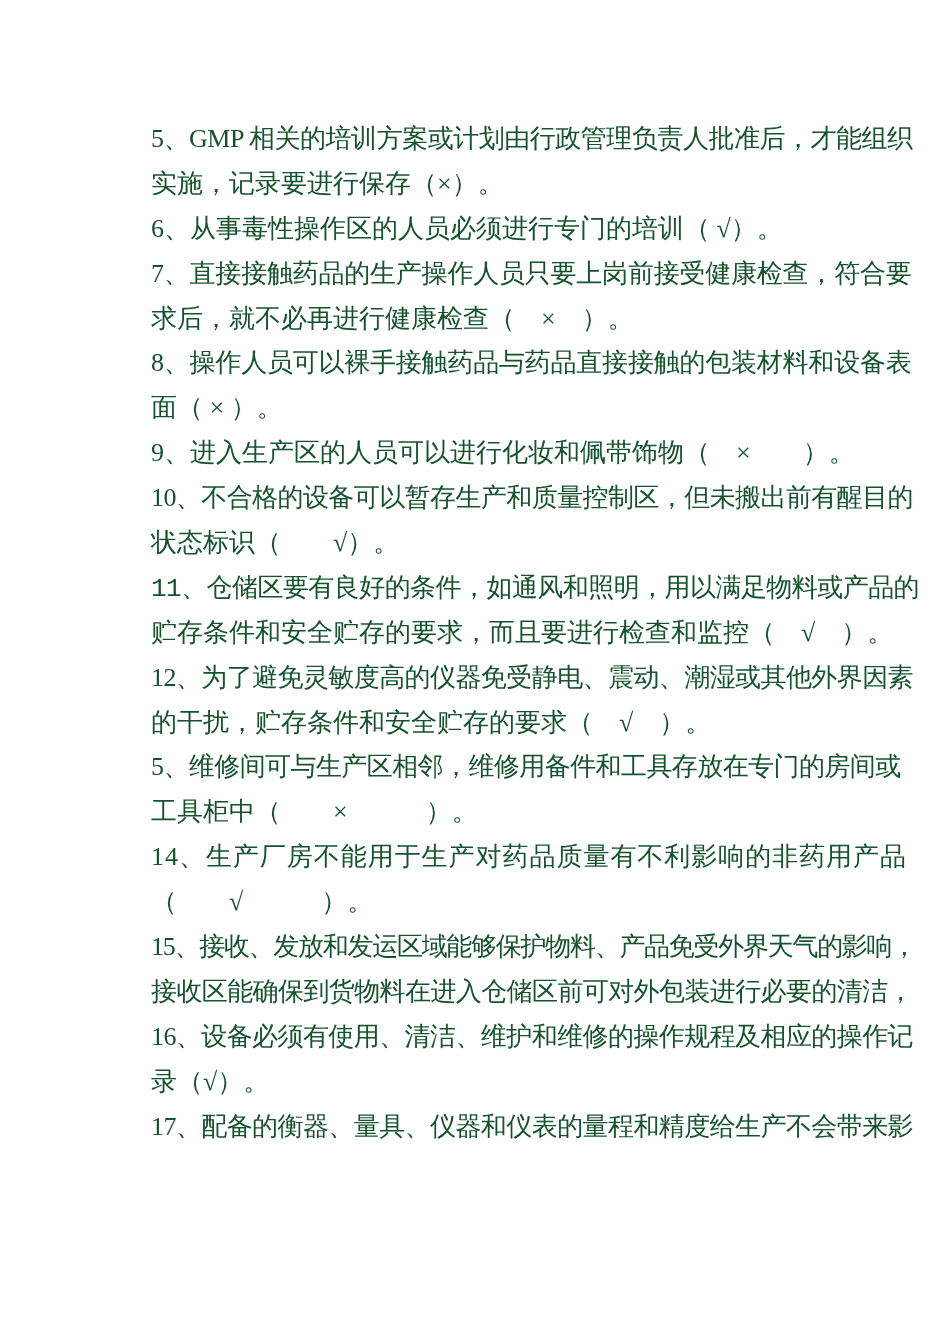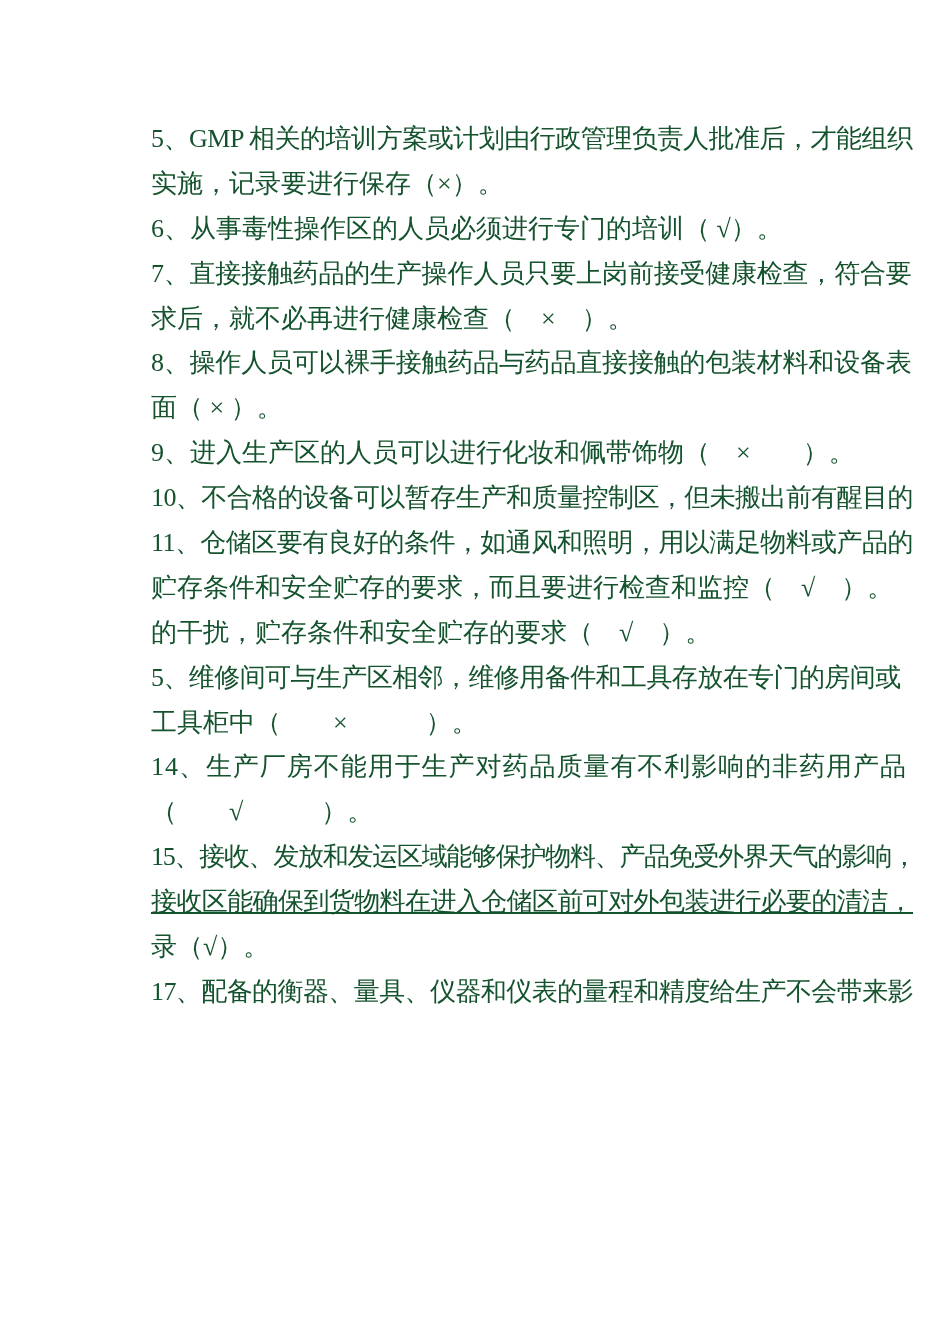--- a/index.html
+++ b/index.html
@@ -39,25 +39,28 @@
   <div class="text-block" id="lines-container">
       <div class="text-line"><span style="letter-spacing: -0.476562px;">5、GMP 相关的培训方案或计划由行政管理负责人批准后，才能组织</span></div>
       <div class="text-line"><span>实施，记录要进行保存（×）。</span></div>
       <div class="text-line"><span>6、从事毒性操作区的人员必须进行专门的培训（ √）。</span></div>
       <div class="text-line"><span style="letter-spacing: -0.216667px;">7、直接接触药品的生产操作人员只要上岗前接受健康检查，符合要</span></div>
       <div class="text-line"><span>求后，就不必再进行健康检查（　×　）。</span></div>
       <div class="text-line"><span style="letter-spacing: -0.216667px;">8、操作人员可以裸手接触药品与药品直接接触的包装材料和设备表</span></div>
       <div class="text-line"><span>面（ × ）。</span></div>
       <div class="text-line"><span>9、进入生产区的人员可以进行化妆和佩带饰物（　×　　）。</span></div>
       <div class="text-line"><span style="letter-spacing: -0.580645px;">10、不合格的设备可以暂存生产和质量控制区，但未搬出前有醒目的</span></div>
-      <div class="text-line"><span style="letter-spacing: -0.553427px;">11、仓储区要有良好的条件，如通风和照明，用以满足物料或产品的</span></div>
+      <div class="text-line"><span>状态标识（　　√）。</span></div>
+      <div class="text-line"><span style="letter-spacing: -0.553427px; font-family: Liberation Mono, monospace;">11、仓储区要有良好的条件，如通风和照明，用以满足物料或产品的</span></div>
       <div class="text-line"><span>贮存条件和安全贮存的要求，而且要进行检查和监控（　√　）。</span></div>
+      <div class="text-line"><span style="letter-spacing: -0.580645px;">12、为了避免灵敏度高的仪器免受静电、震动、潮湿或其他外界因素</span></div>
       <div class="text-line"><span>的干扰，贮存条件和安全贮存的要求（　√　）。</span></div>
       <div class="text-line"><span style="letter-spacing: -0.580645px;">5、维修间可与生产区相邻，维修用备件和工具存放在专门的房间或</span></div>
       <div class="text-line"><span>工具柜中（　　×　　　）。</span></div>
       <div class="text-line"><span style="letter-spacing: 0.965517px;">14、生产厂房不能用于生产对药品质量有不利影响的非药用产品</span></div>
       <div class="text-line"><span>（　　√　　　）。</span></div>
       <div class="text-line"><span style="letter-spacing: -1.28125px;">15、接收、发放和发运区域能够保护物料、产品免受外界天气的影响，</span></div>
-      <div class="text-line"><span style="letter-spacing: -0.6px; text-decoration: underline;">接收区能确保到货物料在进入仓储区前可对外包装进行必要的清洁，</span></div>
+      <div class="text-line"><span style="letter-spacing: -0.6px;">接收区能确保到货物料在进入仓储区前可对外包装进行必要的清洁，</span></div>
+      <div class="text-line"><span style="letter-spacing: -0.580645px;">16、设备必须有使用、清洁、维护和维修的操作规程及相应的操作记</span></div>
       <div class="text-line"><span>录（√）。</span></div>
       <div class="text-line"><span style="letter-spacing: -0.580645px; text-align: center;">17、配备的衡器、量具、仪器和仪表的量程和精度给生产不会带来影</span></div>
     </div>
 </div>
 
 </body></html>

